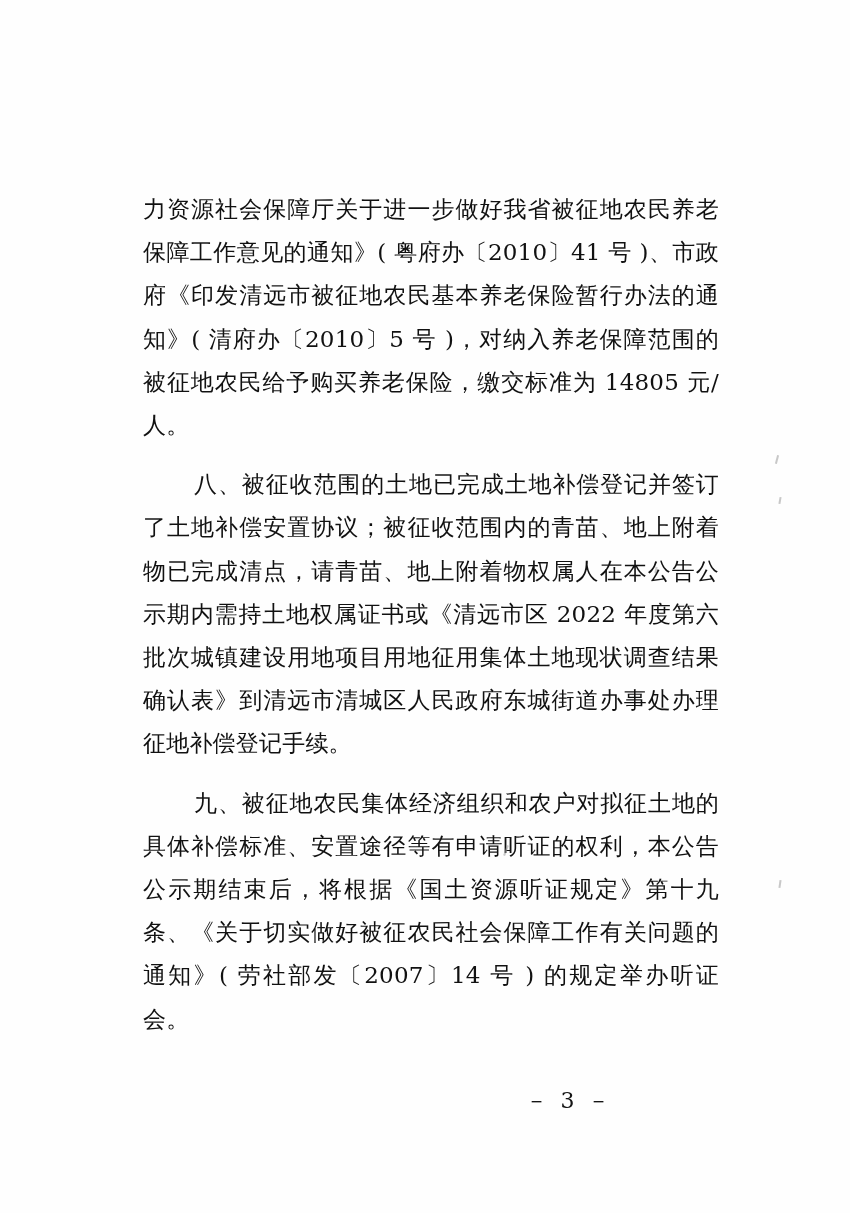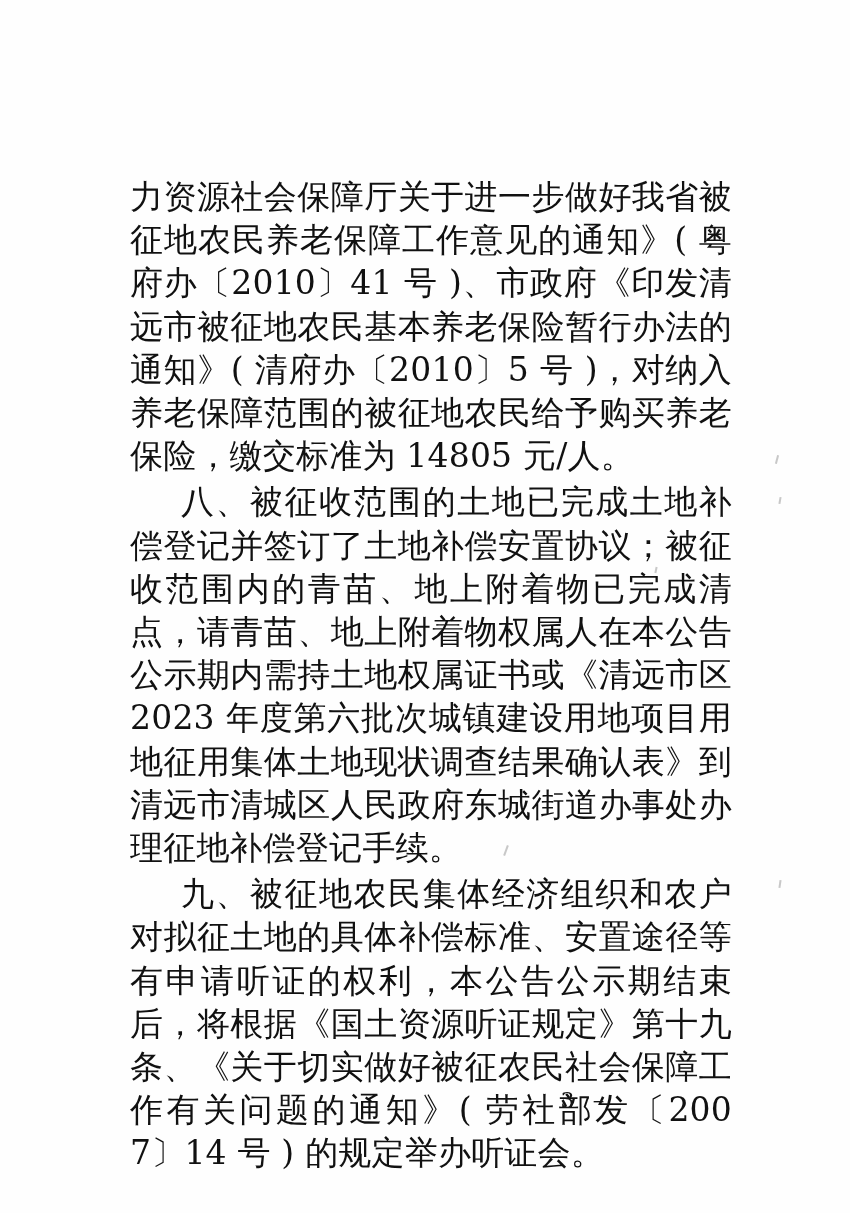--- a/index.html
+++ b/index.html
@@ -27,22 +27,22 @@
 
   
   #doc-body {
     position: absolute;
     left: 127px;
     top: 172px;
     width: 608px;
   }
 
   .para {
-    margin: 3px;
-    font-size: 33px;
+    margin: 16px;
+    font-size: 23px;
     line-height: 43.2px;
     letter-spacing: 0.2px;
     text-align: justify;
     text-justify: inter-ideograph;
     text-align-last: left;
     font-weight: 500;
     color: #111111;
     word-break: break-all;
   }
   .para.indent {
@@ -82,21 +82,21 @@
 </head>
 <body>
 
 <div id="page">
 
   <div id="doc-body">
 
     <p class="para">力资源社会保障厅关于进一步做好我省被征地农民养老保障工作意见的通知》( 粤府办〔2010〕41 号 )、市政府《印发清远市被征地农民基本养老保险暂行办法的通知》( 清府办〔2010〕5 号 )，对纳入养老保障范围的被征地农民给予购买养老保险，缴交标准为 14805 元/人。</p>
 
 
-    <p class="para indent">八、被征收范围的土地已完成土地补偿登记并签订了土地补偿安置协议；被征收范围内的青苗、地上附着物已完成清点，请青苗、地上附着物权属人在本公告公示期内需持土地权属证书或《清远市区 2023 年度第六批次城镇建设用地项目用地征用集体土地现状调查结果确认表》到清远市清城区人民政府东城街道办事处办理征地补偿登记手续。</p>
+    <p class="para indent">八、被征收范围的土地已完成土地补偿登记并签订了土地补偿安置协议；被征收范围内的青苗、地上附着物已完成清点，请青苗、地上附着物权属人在本公告公示期内需持土地权属证书或《清远市区 2022 年度第六批次城镇建设用地项目用地征用集体土地现状调查结果确认表》到清远市清城区人民政府东城街道办事处办理征地补偿登记手续。</p>
 
     <p class="para indent">九、被征地农民集体经济组织和农户对拟征土地的具体补偿标准、安置途径等有申请听证的权利，本公告公示期结束后，将根据《国土资源听证规定》第十九条、《关于切实做好被征农民社会保障工作有关问题的通知》( 劳社部发〔2007〕14 号 ) 的规定举办听证会。</p>
 
   </div>
 
   <div id="page-number">
     <span class="pn-inner">－ 3 －</span>
   </div>
 
   <span class="speckle s1"></span>

